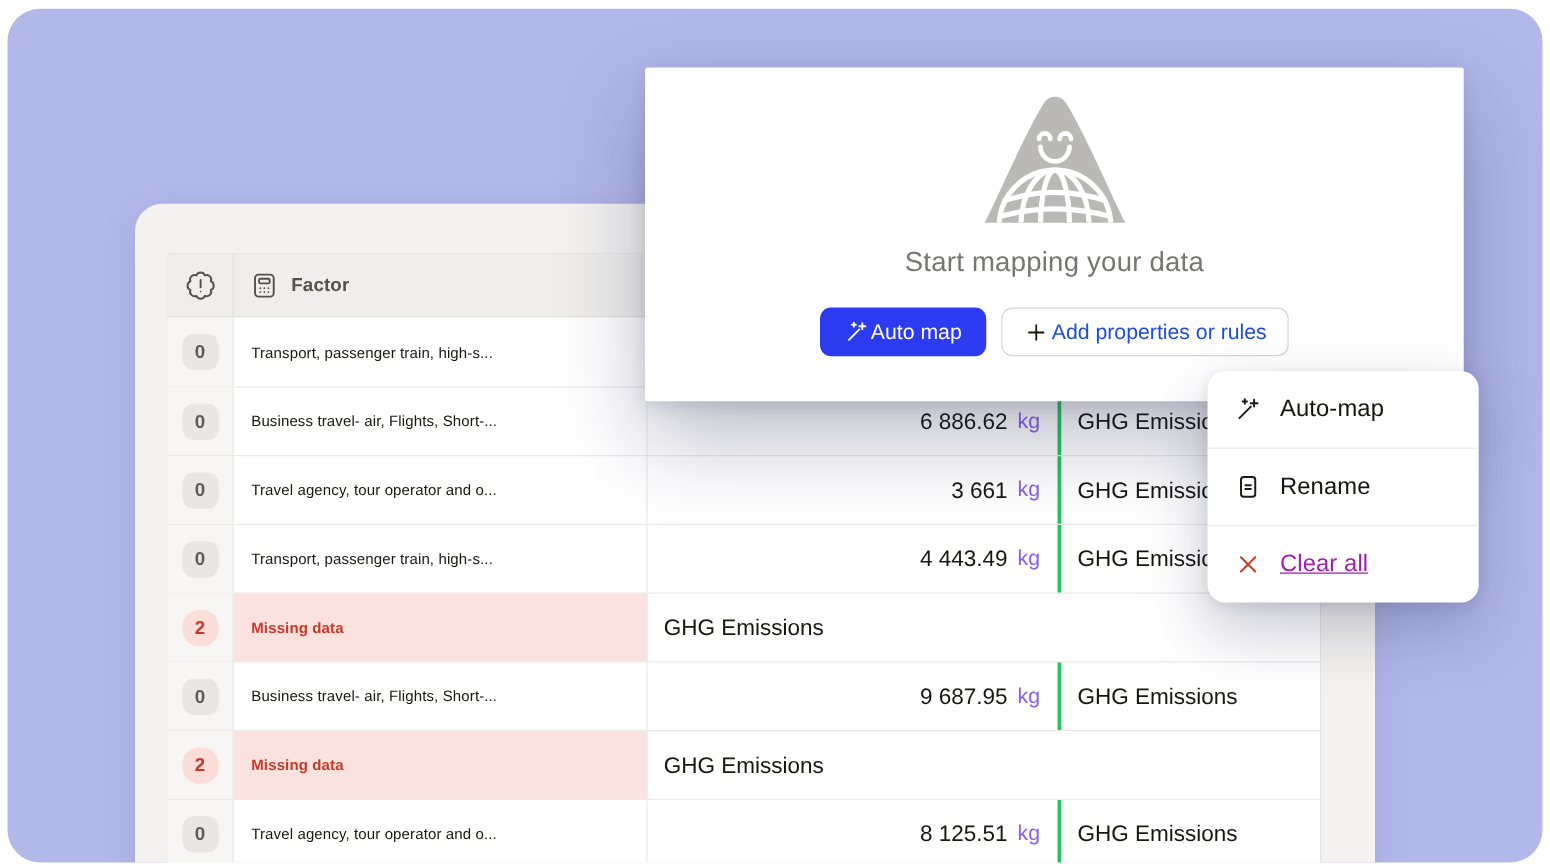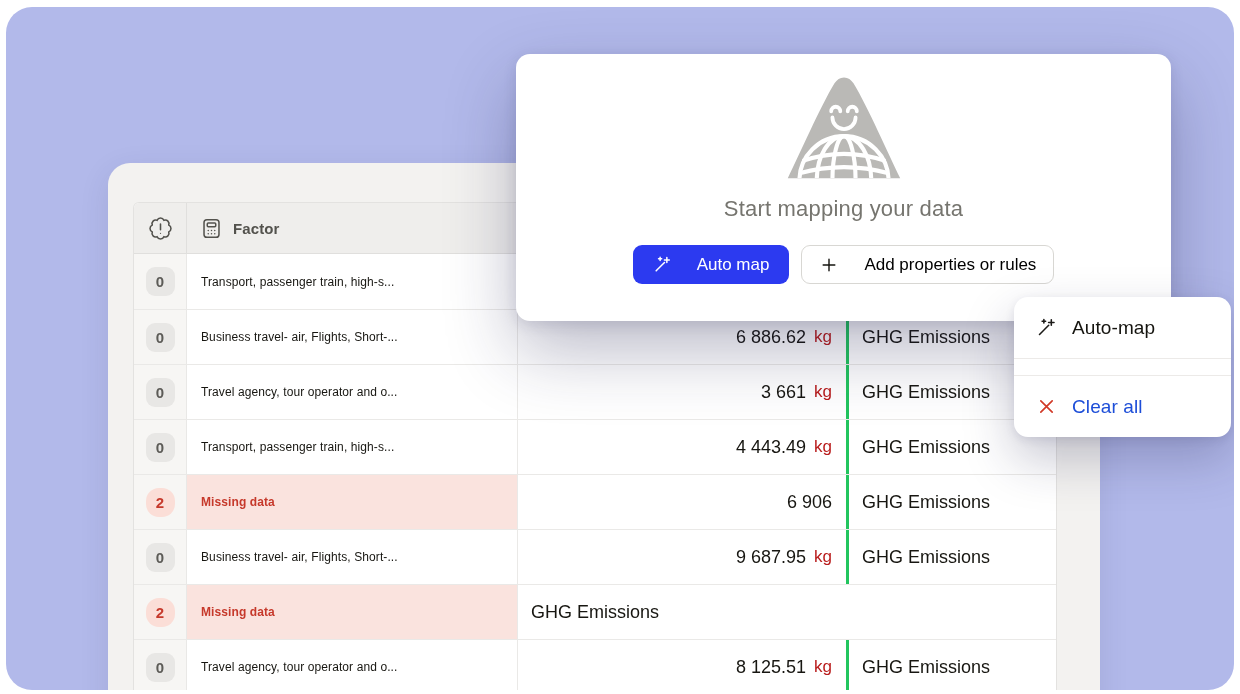--- a/index.html
+++ b/index.html
@@ -25,49 +25,49 @@
   .t-row  { height:55px; background:#fff; }
   .t-row + .t-row { border-top:1px solid #eae9e7; }
   .cell { display:flex; align-items:center; overflow:hidden; }
   .c-badge { justify-content:center; background:#f7f6f4; border-right:1px solid #e9e8e6; }
   .t-head .c-badge { background:transparent; border-right:1px solid #e0dfdd; }
   .c-factor { padding-left:14px; font-size:12px; color:#171611; letter-spacing:.1px;
               border-right:1px solid #eae9e7; white-space:nowrap; }
   .t-head .c-factor { gap:10px; font-size:15px; font-weight:700; color:#53524d; padding-left:13px; }
   .c-value { justify-content:flex-end; padding-right:14px; gap:8px; font-size:18px;
              color:#171611; border-right:3px solid #22c55e; }
-  .c-value .unit { color:#b91c1c; font-size:17px; }
+  .c-value .unit { color:#8b5cf6; font-size:17px; }
   .c-ghg { padding-left:13px; font-size:18px; color:#171611; white-space:nowrap; }
   .t-row.missing .c-factor { background:#fae3de; color:#c6392b;font-weight:bold; }
   .pill { min-width:29px; height:29px; padding:0 6px; border-radius:9px; background:#e8e7e5;
           color:#5c5b57; font-size:15px; font-weight:700; display:flex;
           align-items:center; justify-content:center; }
   .t-row.missing .pill { background:#fbded7; color:#c6392b; border-radius:13px; }
 
   
   .modal { position:absolute; left:510px; top:47px; width:655px; height:267px; z-index:5;
-           background:#fff; border-radius:14px; text-align:center;
+           background:#fff; border-radius:2px; text-align:center;
            box-shadow:0 30px 70px rgba(30,30,75,.30), 0 4px 14px rgba(30,30,75,.12); }
   .mascot { margin-top:20px; }
   .modal-title { margin-top:12px; font-size:22px; color:#76756f; letter-spacing:.2px; }
   .modal-actions { margin-top:23px; display:flex; justify-content:center; gap:12px; }
-  .btn { height:39px; display:inline-flex; align-items:center; gap:25px; border-radius:9px;
+  .btn { height:39px; display:inline-flex; align-items:center; gap:2px; border-radius:9px;
          font-size:17px; cursor:pointer; border:none; font-family:inherit; }
   .btn-primary { background:#2c3af0; color:#fff; padding:0 20px; }
-  .btn-secondary { background:#fff; color:#000000; padding:17px 17px; border:1px solid #d8d7d3; }
+  .btn-secondary { background:#fff; color:#1d4ed8; padding:17px 17px; border:1px solid #d8d7d3; }
 
   
   .menu { position:absolute; left:960px; top:290px; width:217px; z-index:6; background:#fff;
           border-radius:14px; box-shadow:0 22px 50px rgba(30,30,75,.25), 0 3px 10px rgba(30,30,75,.10);
-          padding:0; overflow:hidden;margin-left:48px; }
+          padding:0; overflow:hidden; }
   .menu-group { padding:8px 0; }
   .menu-group + .menu-group { border-top:1px solid #eceae8; }
   .menu-item { height:45px; display:flex; align-items:center; gap:15px; padding:0 16px 0 22px;
                font-size:19px; color:#15140f; cursor:pointer; letter-spacing:.1px; }
-  .menu-item.danger { color:#1d4ed8; }
+  .menu-item.danger { color:#a21caf;text-decoration:underline; }
   .ic { flex:0 0 auto; display:inline-flex; }
 </style>
 </head>
 <body>
 
 <div class="stage">
   <div class="panel">
 
     <div class="back-card"></div>
 
@@ -161,24 +161,20 @@
               <span>GHG Emissions</span>
             </div>
   </div>
           <div class="t-row missing">
     <div class="cell c-badge">
       <span class="pill">2</span>
     </div>
     <div class="cell c-factor">
               <span>Missing data</span>
             </div>
-    <div class="cell c-value">
-      <span>6 906</span>
-
-    </div>
     <div class="cell c-ghg">
               <span>GHG Emissions</span>
             </div>
   </div>
           <div class="t-row">
     <div class="cell c-badge">
       <span class="pill">0</span>
     </div>
     <div class="cell c-factor">
               <span>Business travel- air, Flights, Short-...</span>
@@ -271,20 +267,29 @@
             <svg width="21" height="21" viewBox="0 0 24 24" fill="none" stroke="#1c1b18" stroke-width="1.8" stroke-linecap="round">
               <path d="M4 20 L14.5 9.5"></path>
               <path d="M17.5 3.2v6.2 M14.4 6.3h6.2"></path>
               <path d="M9 2.8v4 M7 4.8h4"></path>
             </svg>
           </span>
           <span>Auto-map</span>
         </div>
       </div>
       <div class="menu-group">
+        <div class="menu-item">
+          <span class="ic">
+            <svg width="21" height="21" viewBox="0 0 24 24" fill="none" stroke="#1c1b18" stroke-width="1.8" stroke-linecap="round" stroke-linejoin="round">
+              <rect x="5.5" y="3" width="13" height="18" rx="2.5"></rect>
+              <path d="M9.5 10.5h5 M9.5 14h5"></path>
+            </svg>
+          </span>
+          <span>Rename</span>
+        </div>
       </div>
       <div class="menu-group">
         <div class="menu-item danger">
           <span class="ic">
             <svg width="21" height="21" viewBox="0 0 24 24" fill="none" stroke="#d13a28" stroke-width="1.9" stroke-linecap="round">
               <path d="M5.5 5.5l13 13 M18.5 5.5l-13 13"></path>
             </svg>
           </span>
           <span>Clear all</span>
         </div>

